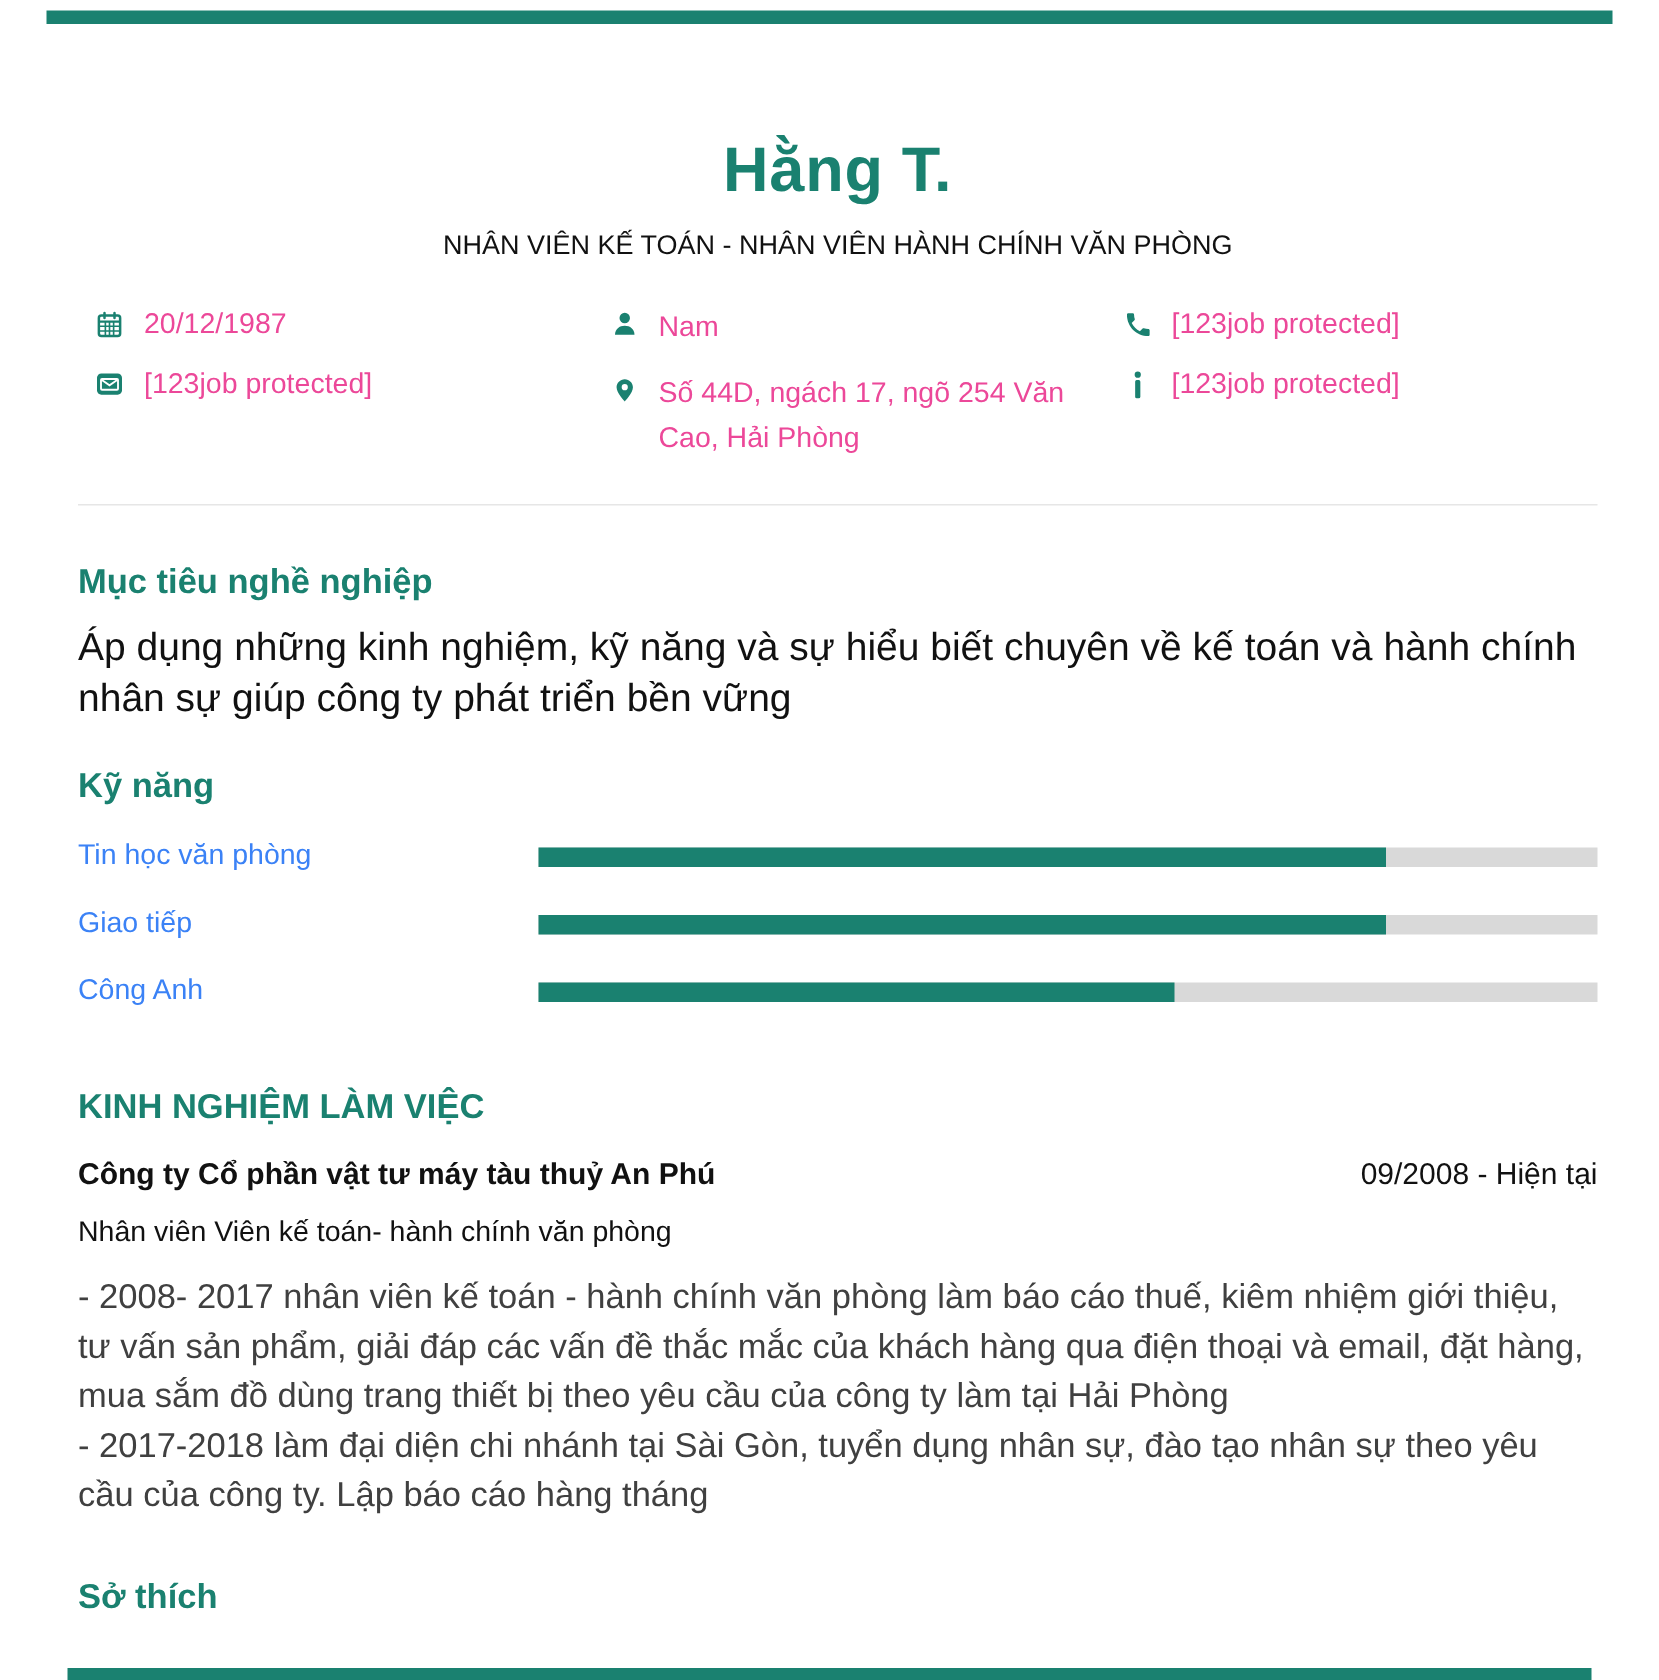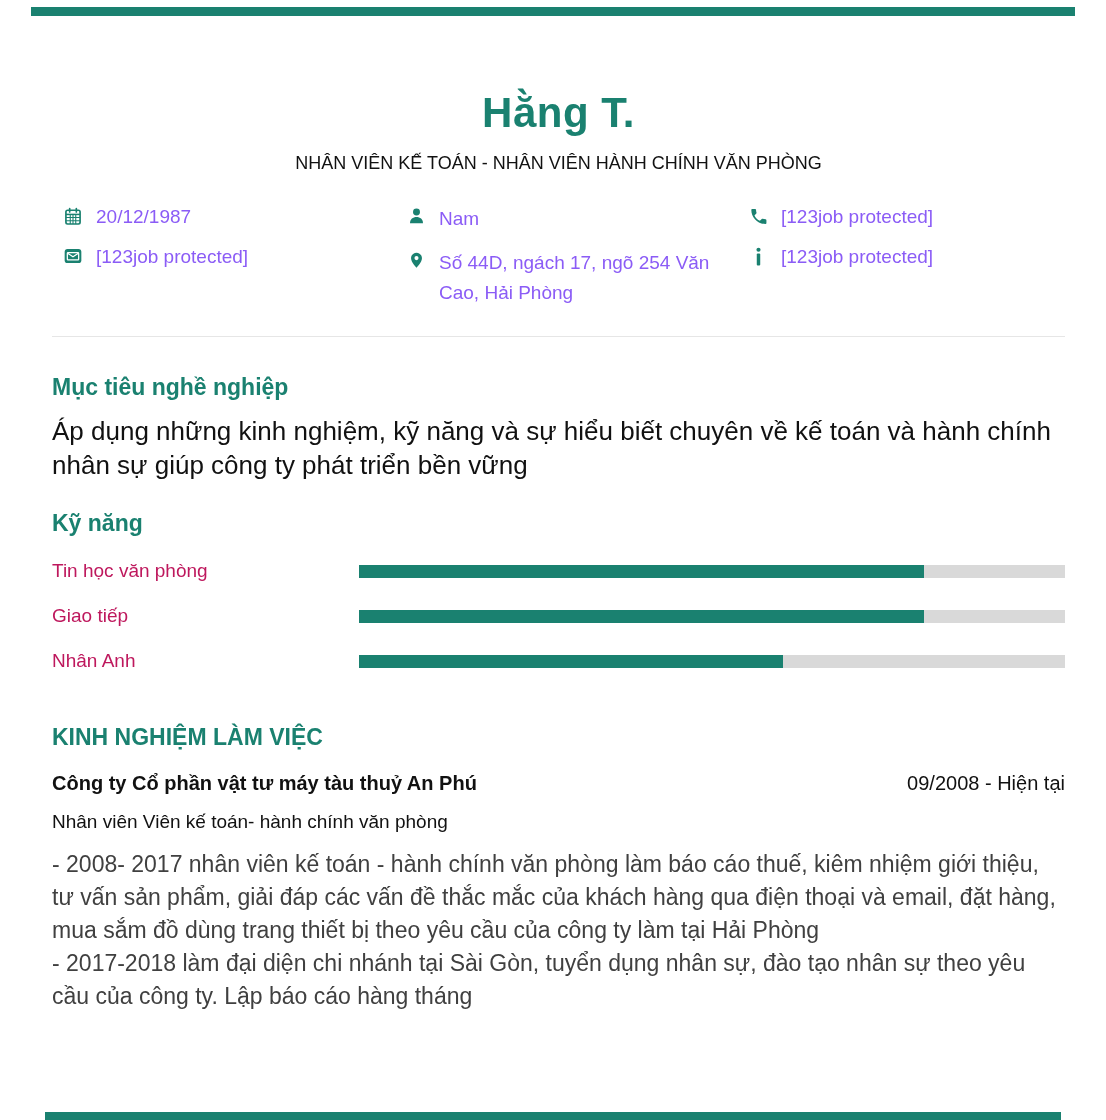--- a/index.html
+++ b/index.html
@@ -27,34 +27,34 @@
     color:#111;
   }
   
   .contact{display:flex;margin-top:28px;padding-left:11px;}
   .contact .col{display:flex;flex-direction:column;}
   .col-1{width:343px;}
   .col-2{width:342px;}
   .col-3{flex:1;}
   .c-row{display:flex;align-items:flex-start;margin-bottom:14px;}
   .c-ico{width:20px;height:22px;flex:0 0 20px;margin-right:13px;display:flex;align-items:center;justify-content:center;padding-top:2px;}
-  .c-txt{font-size:19px;line-height:26px;color:#8b5cf6;}
+  .c-txt{font-size:19px;line-height:26px;color:#ec4899;}
   .col-2 .c-txt{max-width:318px;line-height:30px;}
   .divider{border:none;border-top:1px solid #e6e6e6;margin:14px 0 0 0;}
   
   .sec-h{
     color:var(--accent);font-weight:bold;font-size:23px;line-height:30px;
   }
   .sec-objective{margin-top:35px;}
   .sec-objective p{font-size:26px;line-height:34px;margin-top:12px;color:#111;}
   .sec-skills{margin-top:26px;}
   .skill-row{display:flex;align-items:center;margin-top:0;height:22px;}
   .skill-row + .skill-row{margin-top:23px;}
   .skill-rows{margin-top:22px;}
-  .skill-label{width:307px;font-size:19px;color:#be185d;}
+  .skill-label{width:307px;font-size:19px;color:#3b82f6;}
   .skill-bar{flex:1;height:13px;background:var(--track);position:relative;}
   .skill-fill{height:100%;background:var(--accent);}
   .sec-exp{margin-top:50px;}
   .exp-head{display:flex;justify-content:space-between;align-items:baseline;margin-top:18px;}
   .exp-company{font-size:20px;font-weight:bold;line-height:26px;color:#111;}
   .exp-period{font-size:20px;line-height:26px;color:#111;}
   .exp-role{font-size:19px;line-height:26px;margin-top:13px;color:#111;}
   .exp-details{margin-top:13px;}
   .exp-details p{font-size:23px;line-height:33px;color:#404040;}
   .sec-hobby{margin-top:36px;}
@@ -151,37 +151,41 @@
           <div class="skill-fill" style="width: 80%;"></div>
         </div>
       </div>
       <div class="skill-row">
         <span class="skill-label">Giao tiếp</span>
         <div class="skill-bar">
           <div class="skill-fill" style="width: 80%;"></div>
         </div>
       </div>
       <div class="skill-row">
-        <span class="skill-label">Nhân Anh</span>
+        <span class="skill-label">Công Anh</span>
         <div class="skill-bar">
           <div class="skill-fill" style="width: 60%;"></div>
         </div>
       </div>
     </div>
   </div>
 
   <div class="sec-exp">
     <h2 class="sec-h">KINH NGHIỆM LÀM VIỆC</h2>
     <div class="exp-head">
       <span class="exp-company">Công ty Cổ phần vật tư máy tàu thuỷ An Phú</span>
       <span class="exp-period">09/2008 - Hiện tại</span>
     </div>
     <div class="exp-role">Nhân viên Viên kế toán- hành chính văn phòng</div>
     <div class="exp-details">
       <p>- 2008- 2017 nhân viên kế toán - hành chính văn phòng làm báo cáo thuế, kiêm nhiệm giới thiệu, tư vấn sản phẩm, giải đáp các vấn đề thắc mắc của khách hàng qua điện thoại và email, đặt hàng, mua sắm đồ dùng trang thiết bị theo yêu cầu của công ty làm tại Hải Phòng</p>
       <p>- 2017-2018 làm đại diện chi nhánh tại Sài Gòn, tuyển dụng nhân sự, đào tạo nhân sự theo yêu cầu của công ty. Lập báo cáo hàng tháng</p>
     </div>
   </div>
 
+  <div class="sec-hobby">
+    <h2 class="sec-h">Sở thích</h2>
+
+  </div>
 
 </div>
 
 <div class="accent-bar bottom"></div>
 
 </body></html>

